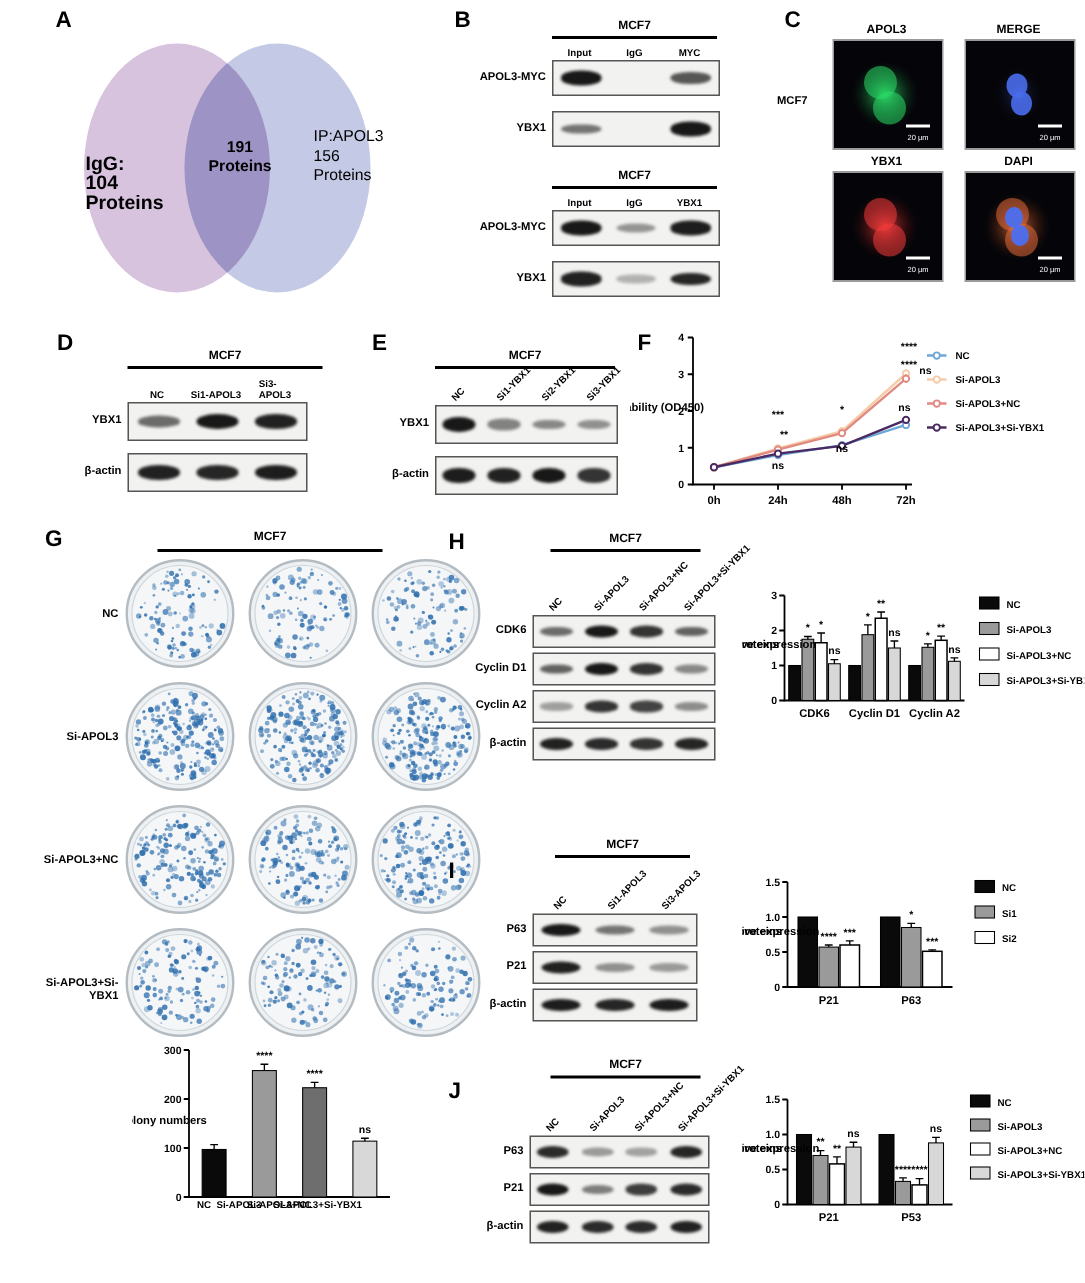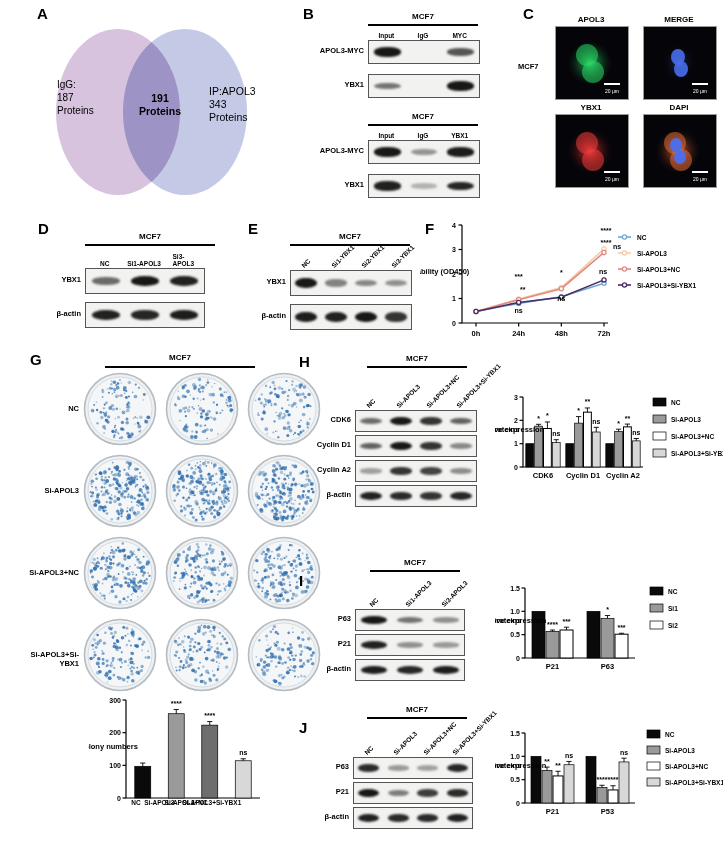--- a/index.html
+++ b/index.html
@@ -27,32 +27,32 @@
       <clipPath id="clipL">
           <ellipse cx="118" cy="98" rx="62" ry="83"></ellipse>
         </clipPath>
     </defs>
     <ellipse cx="118" cy="98" rx="62" ry="83" fill="#d7c3de"></ellipse>
     <ellipse cx="185" cy="98" rx="62" ry="83" fill="#bfc4e3" opacity="0.92"></ellipse>
     <g clip-path="url(#clipL)">
       <ellipse cx="185" cy="98" rx="62" ry="83" fill="#9d93c4"></ellipse>
     </g>
   </svg>
-  <div style="position:absolute;left:57px;top:78px;font-size:10px;font-weight:normal;line-height:13px;">
+  <div style="position:absolute;left:57px;top:102px;font-size:13px;font-weight:bold;line-height:13px;">
     <div>IgG:</div>
-    <div>187</div>
+    <div>104</div>
     <div>Proteins</div>
   </div>
   <div style="position:absolute;left:139px;top:92px;font-size:10.5px;font-weight:bold;line-height:13px;text-align:center;">
     <div>191</div>
     <div>Proteins</div>
   </div>
   <div style="position:absolute;left:209px;top:85px;font-size:10.5px;font-weight:normal;line-height:13px;">
     <div>IP:APOL3</div>
-    <div>343</div>
+    <div>156</div>
     <div>Proteins</div>
   </div>
 </div>
 
 <div class="panel" id="pB" style="left:300px;top:0;width:215px;height:215px;">
   <div class="plabel" style="position:absolute;left:3px;top:6px;">B</div>
   <div id="pB-blots">
       <div class="ttl" style="position:absolute;left:68px;top:12px;width:110px;">MCF7</div>
       <div class="rule" style="position:absolute;left:68px;top:24px;width:110px;"></div>
       <div style="position:absolute;left:0px;top:26px;">

